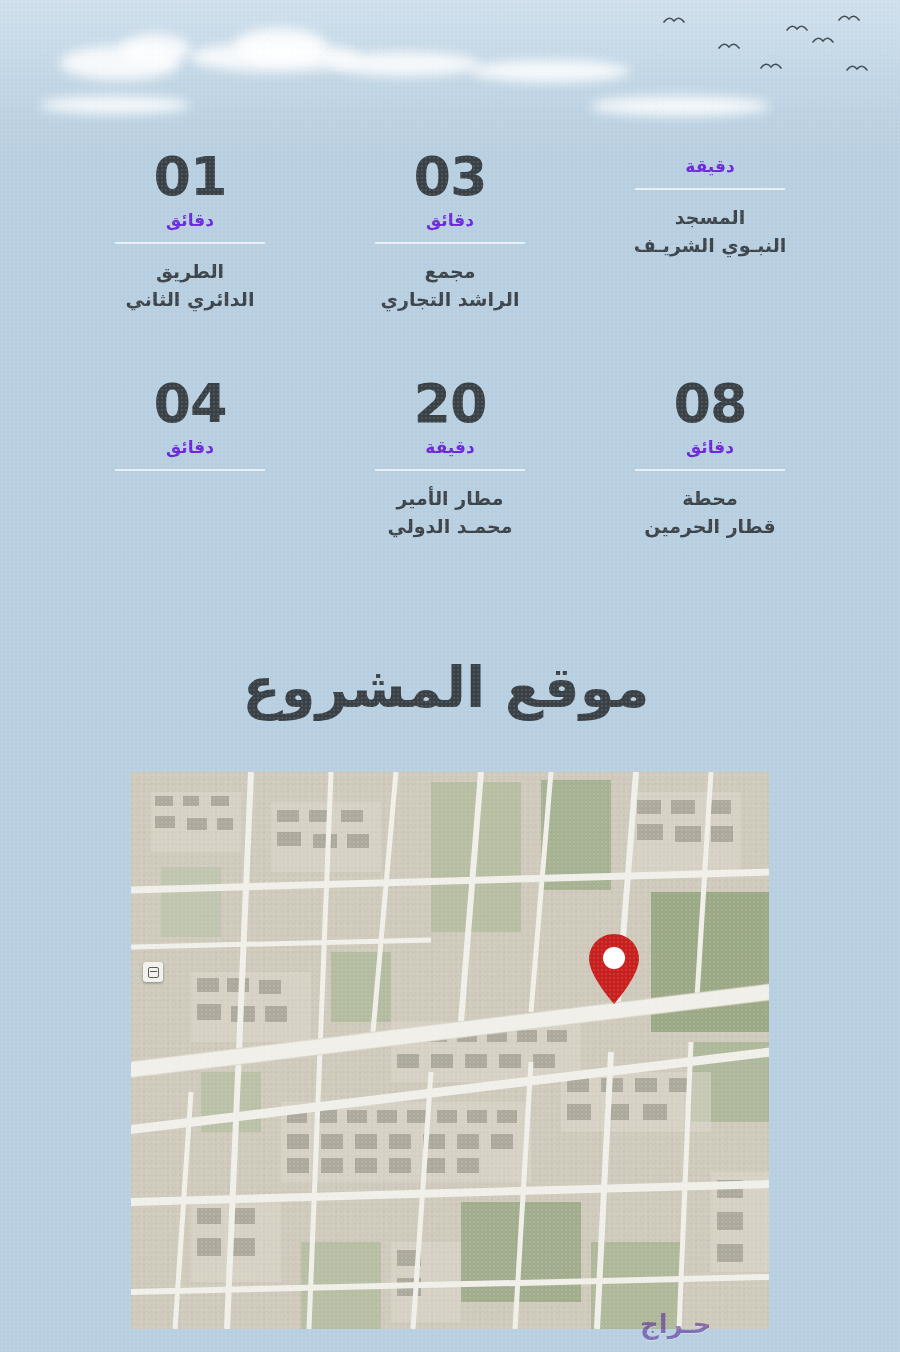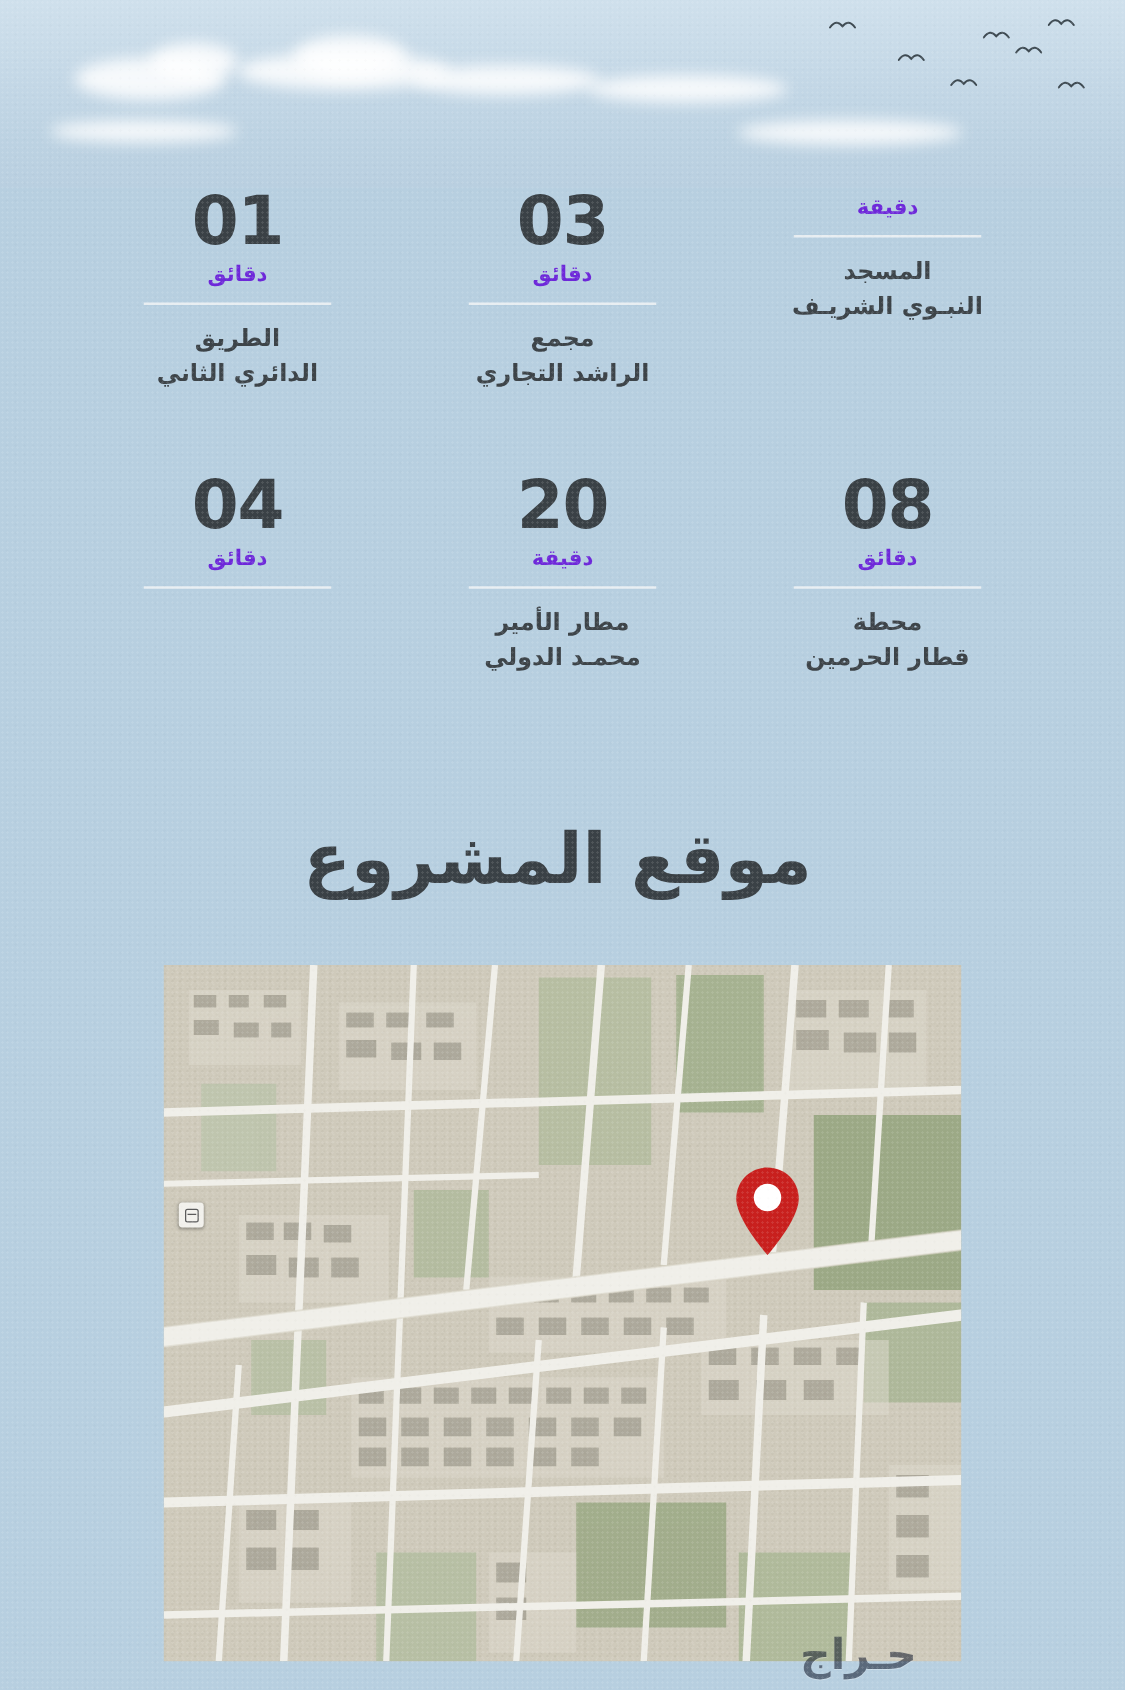--- a/index.html
+++ b/index.html
@@ -135,22 +135,22 @@
     left:455px; top:160px;
     width:56px; height:74px;
   }
 
   
   #watermark {
     position:absolute;
     bottom:6px; left:640px;
     width:230px; height:44px;
     opacity:.55;
-    color:#0f172a;
-    font-size:34px;
+    color:#4c1d95;
+    font-size:26px;
     font-weight:bold;
     letter-spacing:4px;
     text-align:left;
     direction:rtl;
     line-height:44px;
     text-shadow:0 1px 0 rgba(255,255,255,.5);
   }
 </style>
 </head>
 <body>

